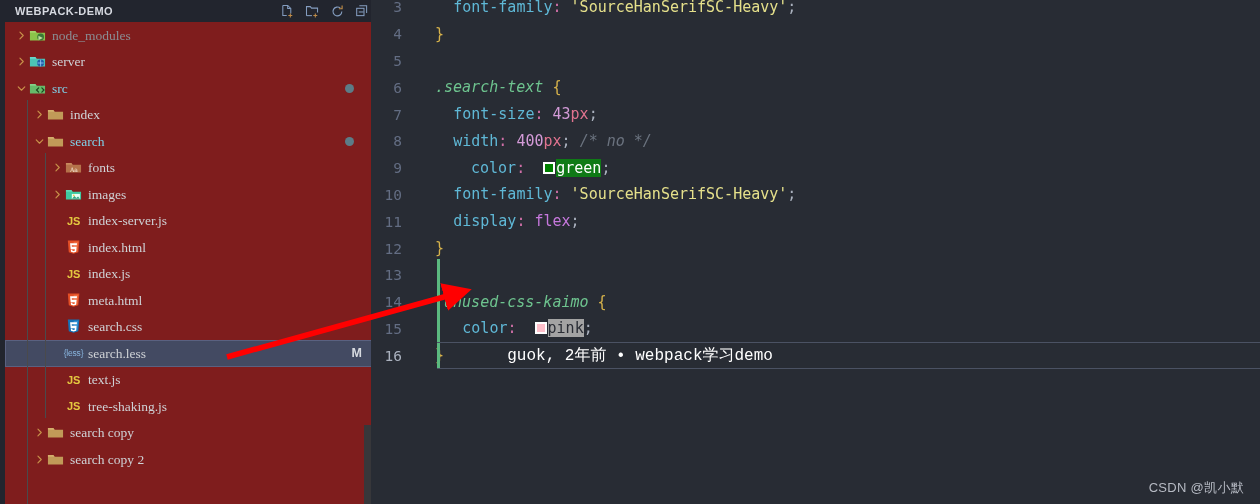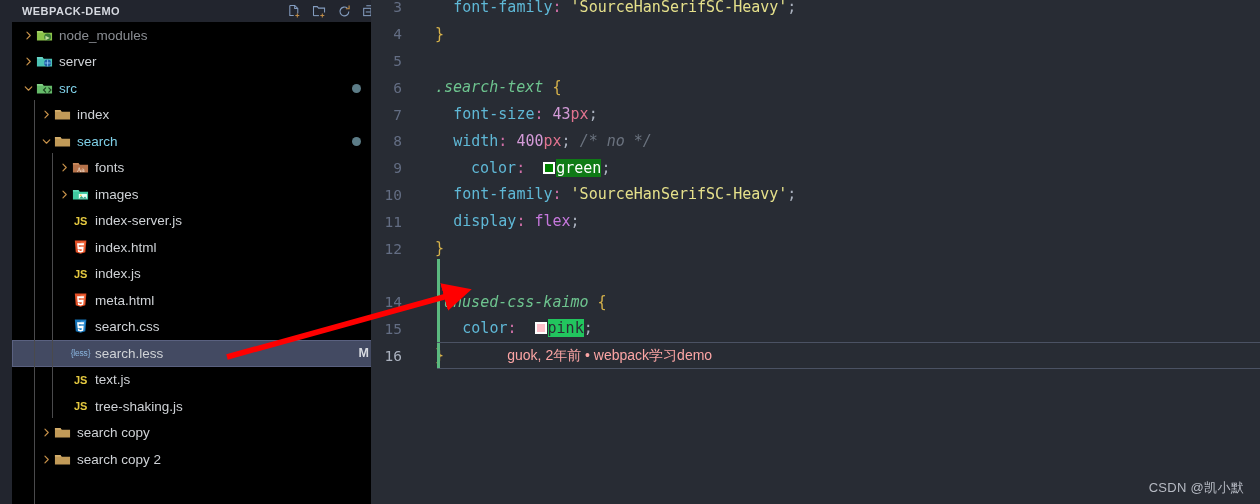--- a/index.html
+++ b/index.html
@@ -6,22 +6,22 @@
   body{
     width:1260px;height:504px;overflow:hidden;
     background:#22252e;
     font-family:"Liberation Sans", sans-serif;
     -webkit-font-smoothing:antialiased;
   }
   #app{position:relative;width:1260px;height:504px;}
 
   
   #sidebar{
-    position:absolute;left:12px;top:0;width:371px;height:504px;
-    background:#000000;overflow:hidden;
+    position:absolute;left:5px;top:0;width:371px;height:504px;
+    background:#7f1d1d;overflow:hidden;
   }
   #sidebar-header{
     position:relative;height:22px;background:#22252e;
     display:flex;align-items:center;
   }
   #sidebar-title{
     font-size:11px;font-weight:bold;color:#d6d9e0;
     letter-spacing:.45px;padding-left:10px;white-space:nowrap;
   }
   #sidebar-actions{
@@ -49,21 +49,21 @@
   }
   .ficon svg{display:block;}
   .jsbadge{
     font-size:11px;font-weight:bold;color:#e5c940;font-family:"Liberation Sans",sans-serif;
     letter-spacing:-.3px;
   }
   .lessbadge{
     font-size:8.5px;color:#8ab6e0;font-family:"Liberation Sans",sans-serif;
     letter-spacing:-.2px;
   }
-  .lbl{line-height:1;}
+  .lbl{line-height:1;font-family:Liberation Serif, serif;}
   .badge-dot{
     position:absolute;right:22px;width:9px;height:9px;border-radius:50%;
     background:#5c7c87;
   }
   .mflag{
     position:absolute;right:14px;font-size:12.5px;font-weight:bold;color:#d7dae0;
   }
   .indent-guide{
     position:absolute;top:0;bottom:0;width:1px;background:#4a4a4c;
   }
@@ -113,25 +113,25 @@
   .t-comment{color:#6b737f;font-style:italic;}
 
   .swatch{
     display:inline-block;width:12px;height:12px;
     border:2px solid #ffffff;box-sizing:border-box;
     vertical-align:-1px;margin-right:1px;
   }
   .sw-green{background:#008000;}
   .sw-pink{background:#ffc0cb;}
   .hl-green{background:#0f7a16;color:#ffffff;}
-  .hl-pink{background:#22c55e;color:#2a2d35;}
+  .hl-pink{background:#a3a3a3;color:#2a2d35;}
 
   .blame{
-    color:#fca5a5;font-size:14px;font-style:normal;
-    font-family:Liberation Sans, sans-serif;
+    color:#ffffff;font-size:16px;font-style:normal;
+    font-family:Liberation Mono, monospace;
   }
 
   
   #arrow-overlay{position:absolute;left:0;top:0;width:1260px;height:504px;pointer-events:none;}
   #watermark{
     position:absolute;right:16px;bottom:7px;
     font-size:13px;color:#b6bac3;
     font-family:"Liberation Sans",sans-serif;letter-spacing:.3px;
   }
 </style>
@@ -432,20 +432,24 @@
           <div class="ctext" style="margin-left: 30.2px;"><span class="t-prop">font-family</span><span class="t-colon">:</span><span class="t-punc"> </span><span class="t-str">'SourceHanSerifSC-Heavy'</span><span class="t-punc">;</span></div>
         </div>
         <div class="cline" style="position: absolute; left: 0px; right: 0px; top: 208.4px;">
           <div class="lnum">11</div>
           <div class="ctext" style="margin-left: 30.2px;"><span class="t-prop">display</span><span class="t-colon">:</span><span class="t-punc"> </span><span class="t-kw">flex</span><span class="t-punc">;</span></div>
         </div>
         <div class="cline" style="position: absolute; left: 0px; right: 0px; top: 235.2px;">
           <div class="lnum">12</div>
           <div class="ctext" style="margin-left: 12px;"><span class="t-brace">}</span></div>
         </div>
+        <div class="cline" style="position: absolute; left: 0px; right: 0px; top: 262px;">
+          <div class="lnum">13</div>
+          <div class="ctext" style="margin-left: 12px;"></div>
+        </div>
         <div class="cline" style="position: absolute; left: 0px; right: 0px; top: 288.8px;">
           <div class="lnum">14</div>
           <div class="ctext" style="margin-left: 12px;"><span class="t-sel">.unused-css-kaimo</span><span class="t-punc"> </span><span class="t-brace">{</span></div>
         </div>
         <div class="cline" style="position: absolute; left: 0px; right: 0px; top: 315.6px;">
           <div class="lnum">15</div>
           <div class="ctext" style="margin-left: 39.3px;"><span class="t-prop">color</span><span class="t-colon">:</span><span class="t-punc">  </span><span class="swatch sw-pink"></span><span class="hl-pink">pink</span><span class="t-punc">;</span></div>
         </div>
         <div class="cline current" style="position: absolute; left: 0px; right: 0px; top: 342.4px;">
           <div class="lnum">16</div>

